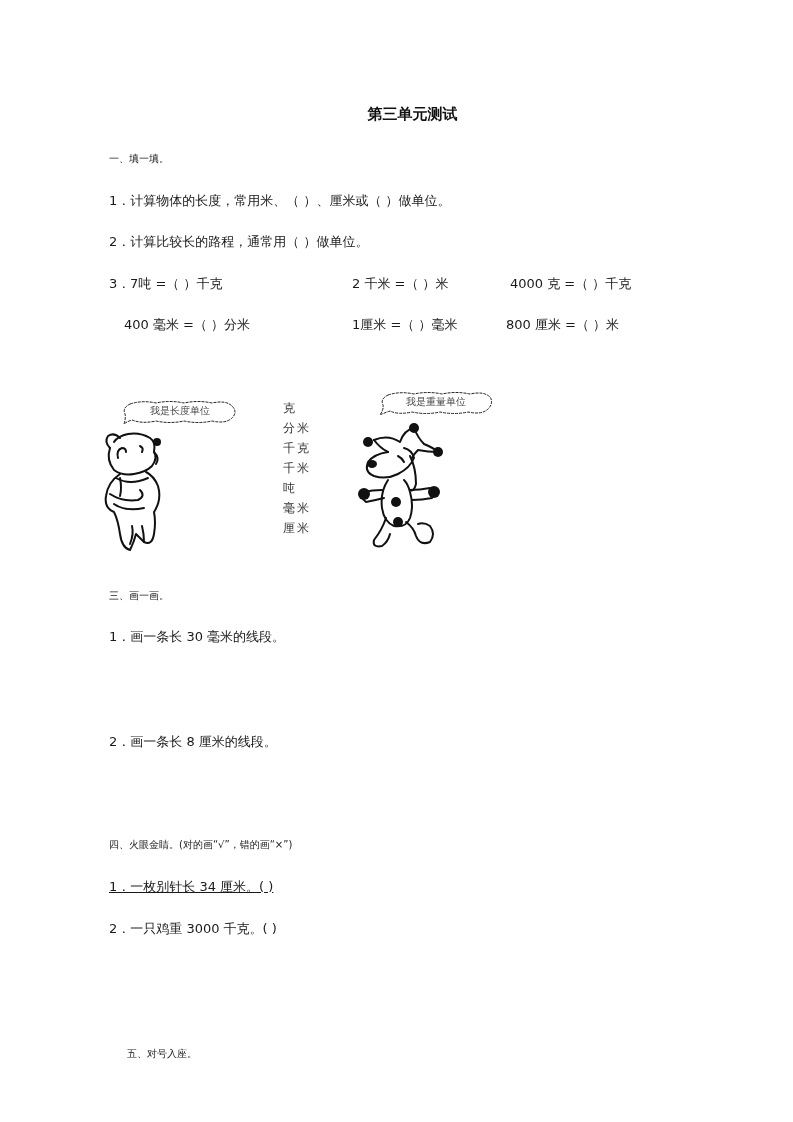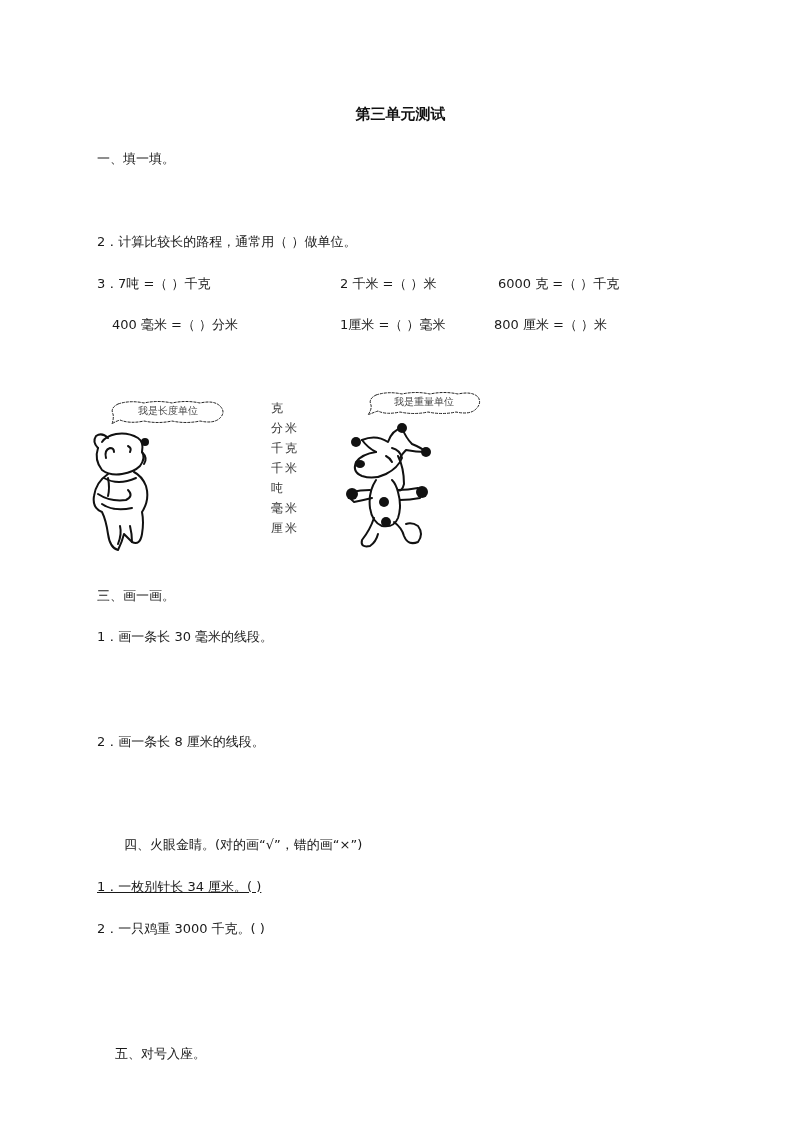--- a/index.html
+++ b/index.html
@@ -10,21 +10,21 @@
     body {
       width: 793px;
       height: 1122px;
       position: relative;
       overflow: hidden;
       font-family: "DejaVu Serif", "Liberation Serif", serif;
       color: #1a1a1a;
     }
     .page {
       position: absolute;
-      left: 4px; top: 0;
+      left: 16px; top: 0;
       width: 708px; height: 1122px;
     }
     .title {
       position: absolute;
       top: 105px;
       left: 0;
       width: 793px;
       text-align: center;
       font-family: "DejaVu Sans", "Liberation Sans", sans-serif;
       font-weight: bold;
@@ -33,21 +33,21 @@
     }
     .line {
       position: absolute;
       left: 93px;
       font-size: 13px;
       white-space: nowrap;
       line-height: 18px;
     }
     .sec-heading {
       font-family: "DejaVu Sans", "Liberation Sans", sans-serif;
-      font-size: 13px;
+      font-size: 10px;
     }
     .q {
       font-family: "DejaVu Sans", "Liberation Sans", sans-serif;
       font-size: 13px;
     }
     .abs {
       position: absolute;
       white-space: nowrap;
       font-family: "DejaVu Sans", "Liberation Sans", sans-serif;
       font-size: 13px;
@@ -77,26 +77,27 @@
     .figure { position: absolute; }
   </style>
 </head>
 <body>
 
 <div class="page">
 
   <div class="title">第三单元测试</div>
 
   <div class="line sec-heading" style="top:150px;">一、填一填。</div>
+  <div class="line q" style="top:192px;">1．计算物体的长度，常用米、（    ）、厘米或（    ）做单位。</div>
   <div class="line q" style="top:233px;">2．计算比较长的路程，通常用（    ）做单位。</div>
 
   <div class="abs" style="left:93px; top:275px;">3．</div>
   <div class="abs" style="left:114px; top:275px;">7吨 =（    ）千克</div>
   <div class="abs" style="left:336px; top:275px;">2 千米 =（    ）米</div>
-  <div class="abs" style="left:494px; top:275px;">6000 克 =（    ）千克</div>
+  <div class="abs" style="left:494px; top:275px;">4000 克 =（    ）千克</div>
   <div class="abs" style="left:108px; top:316px;">400 毫米 =（    ）分米</div>
   <div class="abs" style="left:336px; top:316px;">1厘米 =（    ）毫米</div>
   <div class="abs" style="left:490px; top:316px;text-align:right;">800 厘米 =（    ）米</div>
 
 
   <div class="bubble" style="left:106px; top:400px; width:116px; height:24px;">
     <svg width="116" height="24" viewBox="0 0 116 24">
       <path d="M8,4 Q20,0 34,3 Q48,0 62,3 Q76,0 90,3 Q104,0 110,6 Q116,12 110,18 Q104,24 90,21 Q76,24 62,21 Q48,24 34,21 Q20,24 10,20 Q4,22 2,24 Q4,18 3,14 Q0,8 8,4 Z" fill="none" stroke="#222" stroke-width="1" stroke-dasharray="3,1"></path>
     </svg>
     <span>我是长度单位</span>
@@ -174,19 +175,19 @@
     <circle cx="10" cy="76" r="6" fill="#111"></circle>
     <circle cx="80" cy="74" r="6" fill="#111"></circle>
     <circle cx="42" cy="84" r="5" fill="#111"></circle>
     <circle cx="44" cy="104" r="5" fill="#111"></circle>
   </svg>
 
   <div class="line sec-heading" style="top:587px;">三、画一画。</div>
   <div class="line q" style="top:628px;">1．画一条长 30 毫米的线段。</div>
   <div class="line q" style="top:733px;">2．画一条长 8 厘米的线段。</div>
 
-  <div class="line sec-heading" style="top:836px;margin-left:27px;">四、火眼金睛。(对的画“√”，错的画“×”)</div>
+  <div class="line sec-heading" style="top:836px;">四、火眼金睛。(对的画“√”，错的画“×”)</div>
   <div class="line q" style="top:878px;text-decoration:underline;">1．一枚别针长 34 厘米。(    )</div>
   <div class="line q" style="top:920px;">2．一只鸡重 3000 千克。(    )</div>
 
   <div class="line sec-heading" style="top:1045px;margin-left:18px;">五、对号入座。</div>
 
 </div>
 
 </body></html>

